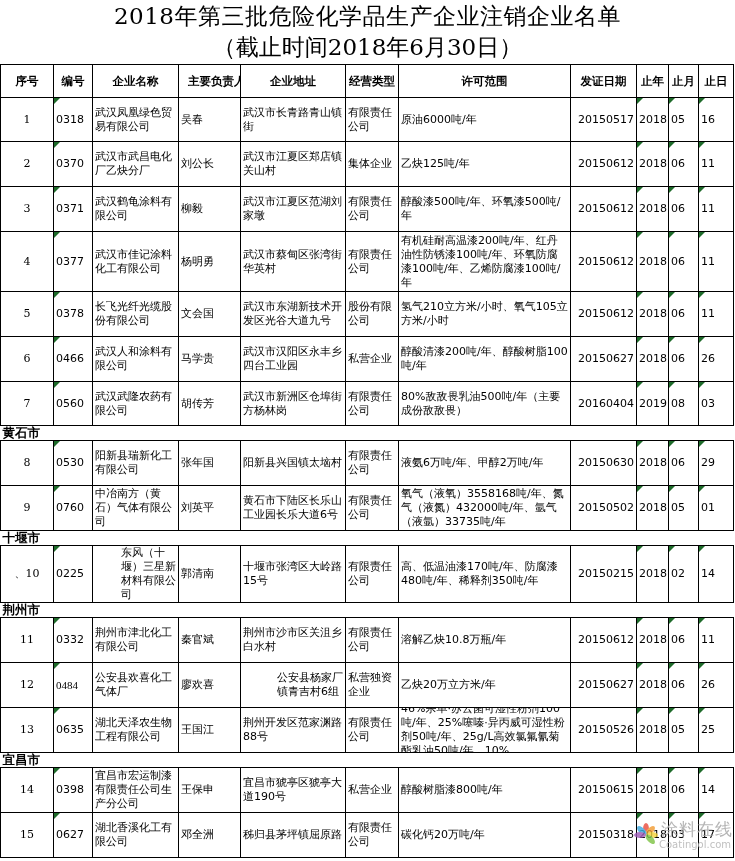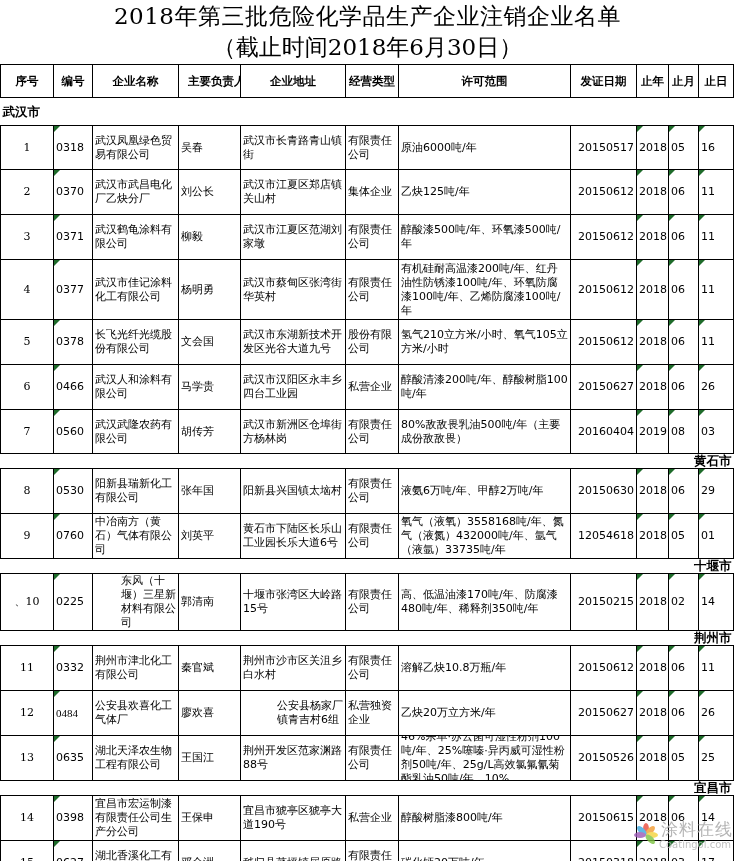--- a/index.html
+++ b/index.html
@@ -23,21 +23,21 @@
       border: 1px solid #000; font-size: 11px; line-height: 14px;
       vertical-align: middle; overflow: hidden; position: relative;
       padding: 0 2px;
     }
     table.sheet th { font-weight: bold; height: 24px; text-align: center; font-size: 11.5px; }
     tr.group td {
       border-left: none; border-right: none; font-weight: bold; font-size: 12.5px;
       padding: 0 2px; text-align: left;
     }
     tr.group.tall td { height: 28px; }
-    tr.group.short td { height: 14px; line-height: 14px; text-align: right; }
+    tr.group.short td { height: 14px; line-height: 14px; }
     td.seq { text-align: center; font-family: "DejaVu Serif", serif; font-size: 10px; }
     td.num { text-align: left; }
     td.date { text-align: right; padding-right: 2px; }
     td.mark::before {
       content: ""; position: absolute; left: 0; top: 0;
       width: 0; height: 0; border-top: 6px solid #1e6b2a; border-right: 6px solid transparent;
     }
     .clipbox { height: 44px; overflow: hidden; display: flex; align-items: center; }
     .clipbox span { display: block; }
     .watermark {
@@ -82,23 +82,20 @@
       <th>企业地址</th>
       <th style="padding:0;white-space:nowrap;">经营类型</th>
       <th>许可范围</th>
       <th>发证日期</th>
       <th style="padding:0;">止年</th>
       <th style="padding:0;">止月</th>
       <th style="padding:0;">止日</th>
     </tr>
   </thead>
   <tbody id="tbody">
-      <tr class="group tall">
-        <td colspan="11" style="height: 28px;">武汉市</td>
-      </tr>
       <tr>
         <td class="seq" style="height: 44px;">1</td>
         <td class="num mark" style="height: 44px;">0318</td>
         <td class="" style="height: 44px;">武汉凤凰绿色贸易有限公司</td>
         <td class="" style="height: 44px;">吴春</td>
         <td class="" style="height: 44px;">武汉市长青路青山镇街</td>
         <td class="" style="height: 44px;">有限责任公司</td>
         <td class="" style="height: 44px;">原油6000吨/年</td>
         <td class="date" style="height: 44px;">20150517</td>
         <td class="mark" style="height: 44px;">2018</td>
@@ -200,21 +197,21 @@
         <td class="mark" style="height: 45px;">29</td>
       </tr>
       <tr>
         <td class="seq" style="height: 45px;">9</td>
         <td class="num mark" style="height: 45px;">0760</td>
         <td class="" style="height: 45px;">中冶南方（黄石）气体有限公司</td>
         <td class="" style="height: 45px;">刘英平</td>
         <td class="" style="height: 45px;">黄石市下陆区长乐山工业园长乐大道6号</td>
         <td class="" style="height: 45px;">有限责任公司</td>
         <td class="" style="height: 45px;">氧气（液氧）3558168吨/年、氮气（液氮）432000吨/年、氩气（液氩）33735吨/年</td>
-        <td class="date" style="height: 45px;">12054618</td>
+        <td class="date" style="height: 45px;">20150502</td>
         <td class="mark" style="height: 45px;">2018</td>
         <td class="mark" style="height: 45px;">05</td>
         <td class="mark" style="height: 45px;">01</td>
       </tr>
       <tr class="group short">
         <td colspan="11" style="height: 15px;">十堰市</td>
       </tr>
       <tr>
         <td class="seq" style="height: 44px;">、10</td>
         <td class="num mark" style="height: 44px;">0225</td>

